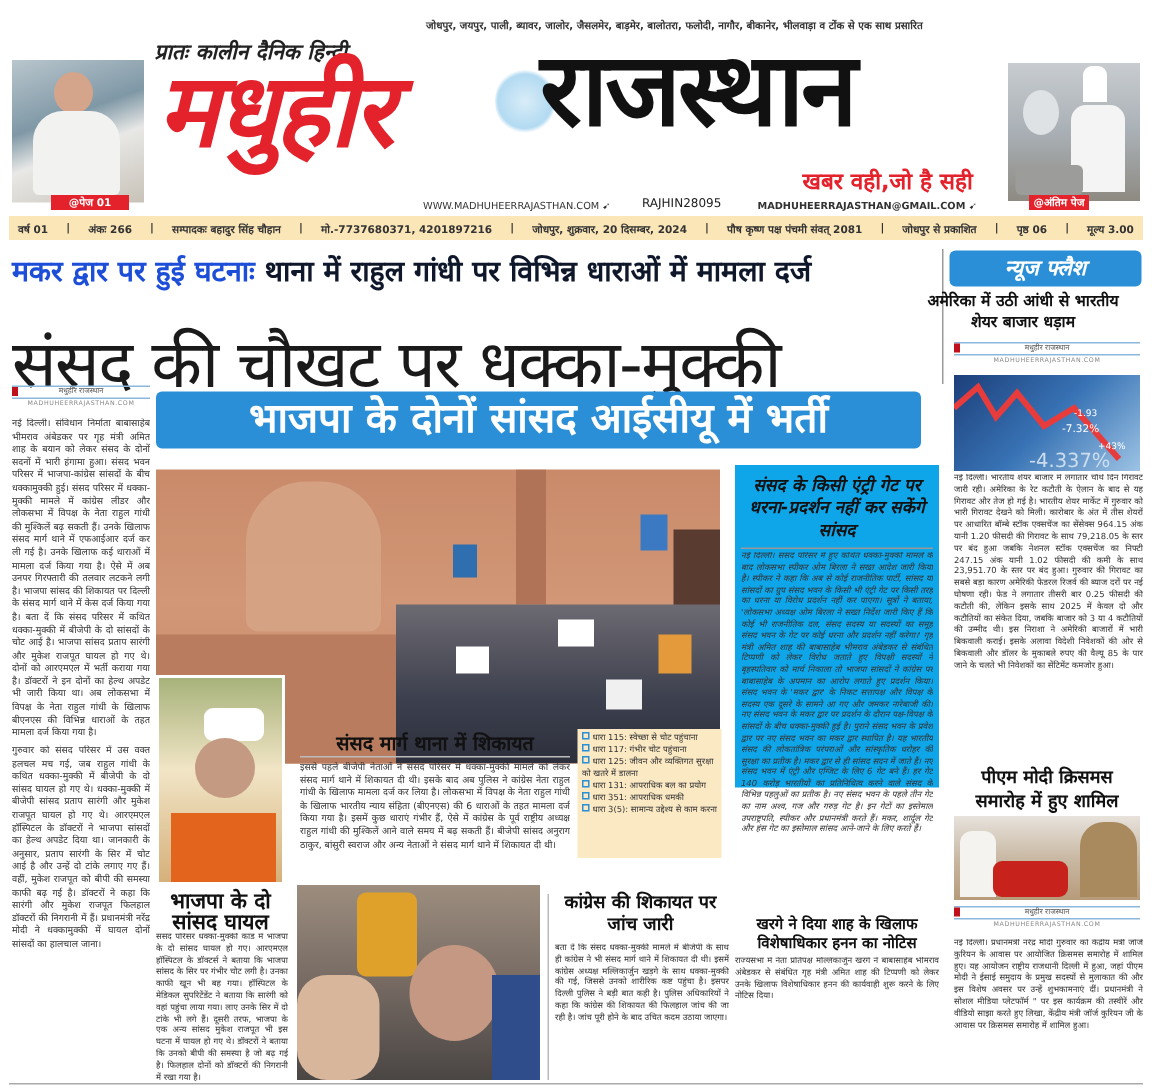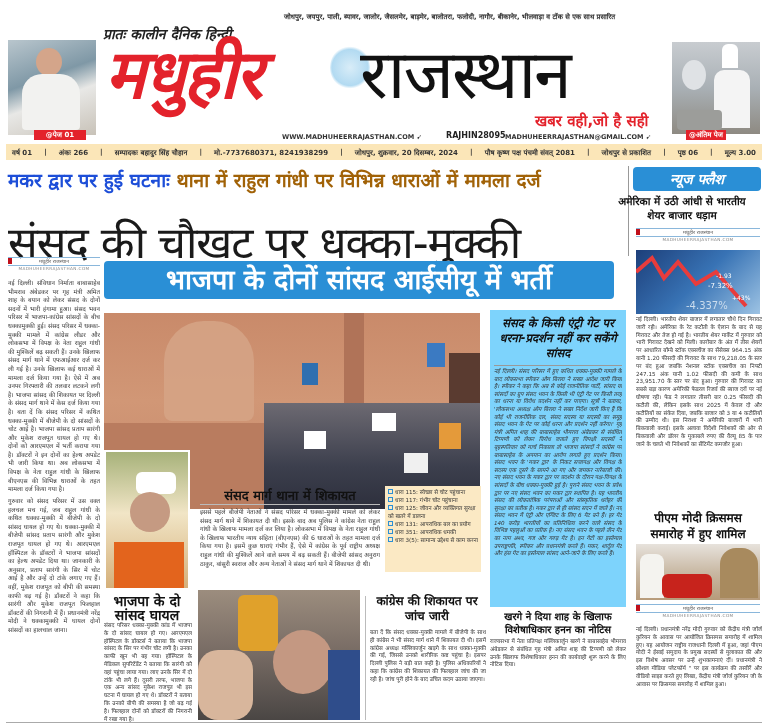--- a/index.html
+++ b/index.html
@@ -1,21 +1,21 @@
 <!DOCTYPE html>
 <html><head>
 <meta charset="utf-8">
 <style>
 *{box-sizing:border-box;margin:0;padding:0}
 body{width:768px;height:725px;background:#fff;font-family:"DejaVu Sans",sans-serif;position:relative;overflow:hidden;color:#222}
 .abs{position:absolute}
 .photo{position:absolute;overflow:hidden}
 .badge{position:absolute;background:#e3222b;color:#fff;font-size:7px;text-align:center;line-height:10px;font-weight:bold}
 .mast-red{position:absolute;left:105px;top:35px;font-size:68px;font-weight:900;color:#e3222b;font-family:"DejaVu Sans",sans-serif;letter-spacing:-2px;line-height:80px;font-style:italic}
-.mast-black{position:absolute;left:360px;top:35px;font-size:68px;font-weight:400;color:#111;letter-spacing:-2px;line-height:80px}
+.mast-black{position:absolute;left:360px;top:21px;font-size:68px;font-weight:700;color:#111;letter-spacing:-2px;line-height:80px}
 .infobar{position:absolute;left:6px;top:144px;width:756px;height:16px;background:#fbe6b8;font-size:7px;font-weight:bold;color:#333;display:flex;align-items:center;justify-content:space-between;padding:0 6px}
 .body-text{font-size:6.2px;line-height:8.6px;color:#333;text-align:justify;overflow:hidden}
 .credit{font-size:5px;text-align:center;color:#555;border-top:1px solid #8ab7db;border-bottom:1px solid #8ab7db;line-height:7px;position:relative}
 .credit-url{font-size:4.2px;color:#888;text-align:center;letter-spacing:0.4px}
 .redsq{position:absolute;left:0;top:0;width:4px;height:6px;background:#c0101b}
 .sub-head{font-weight:bold;color:#111;text-align:center}
 </style>
 </head>
 <body>
 
@@ -26,47 +26,47 @@
 <div class="badge" style="left:34px;top:130px;width:52px">@पेज 01</div>
 
 <div class="abs" style="left:103px;top:24px;font-size:14px;color:#222;font-style:italic;font-weight:bold">प्रातः कालीन दैनिक हिन्दी</div>
 <div class="abs" style="left:284px;top:12px;font-size:6.8px;font-weight:bold;color:#333;white-space:nowrap">जोधपुर, जयपुर, पाली, ब्यावर, जालोर, जैसलमेर, बाड़मेर, बालोतरा, फलोदी, नागौर, बीकानेर, भीलवाड़ा व टोंक से एक साथ प्रसारित</div>
 
 <div class="mast-red">मधुहीर</div>
 <div class="abs" style="left:330px;top:45px;width:40px;height:45px;border-radius:50%;background:radial-gradient(circle,#cfe8f6 0%,#9fd1ee 60%,transparent 70%);opacity:0.8"></div>
 <div class="mast-black">राजस्थान</div>
 <div class="abs" style="left:535px;top:110px;font-size:15px;font-weight:bold;color:#e3222b">खबर वही,जो है सही</div>
 
-<div class="abs" style="left:282px;top:133px;font-size:6.5px;color:#333;font-weight:bold;white-space:nowrap"><span>WWW.MADHUHEERRAJASTHAN.COM</span> <span>➹</span></div>
-<div class="abs" style="left:446px;top:131px;font-size:8px;color:#222;font-weight:bold">RAJHIN28095</div>
+<div class="abs" style="left:282px;top:133px;font-size:6.5px;color:#333;font-weight:normal;white-space:nowrap"><span>WWW.MADHUHEERRAJASTHAN.COM</span> <span>➹</span></div>
+<div class="abs" style="left:428px;top:131px;font-size:8px;color:#222;font-weight:normal">RAJHIN28095</div>
 <div class="abs" style="left:505px;top:133px;font-size:6.5px;color:#333;font-weight:bold;white-space:nowrap"><span>MADHUHEERRAJASTHAN@GMAIL.COM</span> <span>➹</span></div>
 
 <div class="photo" style="left:672px;top:42px;width:88px;height:92px;background:linear-gradient(180deg,#c8ccd0 0%,#a9b0b5 50%,#8e8a82 100%)">
   <div class="abs" style="left:50px;top:2px;width:16px;height:24px;background:#fff;border-radius:6px 6px 0 0"></div>
   <div class="abs" style="left:42px;top:28px;width:36px;height:58px;background:#f4f4f4;border-radius:10px 10px 0 0"></div>
   <div class="abs" style="left:10px;top:18px;width:24px;height:30px;background:#dfe2e5;border-radius:50%"></div>
   <div class="abs" style="left:5px;top:68px;width:45px;height:20px;background:#9c9d9a;border-radius:4px"></div>
 </div>
 <div class="badge" style="left:686px;top:130px;width:40px">@अंतिम पेज</div>
 
 <div class="infobar">
   <span>वर्ष 01</span>|
   <span>अंकः 266</span>|
   <span>सम्पादकः बहादुर सिंह चौहान</span>|
-  <span>मो.-7737680371, 8241938299</span>|
+  <span>मो.-7737680371, 4201897216</span>|
   <span>जोधपुर, शुक्रवार, 20 दिसम्बर, 2024</span>|
   <span>पौष कृष्ण पक्ष पंचमी संवत् 2081</span>|
   <span>जोधपुर से प्रकाशित</span>|
   <span>पृष्ठ 06</span>|
   <span>मूल्य 3.00</span>
 </div>
 
 <div class="abs" style="left:8px;top:167px;font-size:19px;font-weight:bold;white-space:nowrap">
   <span style="color:#1d4ed8">मकर द्वार पर हुई घटनाः</span>
-  <span style="color:#a16207">थाना में राहुल गांधी पर विभिन्न धाराओं में मामला दर्ज</span>
+  <span style="color:#0f172a">थाना में राहुल गांधी पर विभिन्न धाराओं में मामला दर्ज</span>
 </div>
 <div class="abs" style="left:8px;top:211px;font-size:44px;font-weight:normal;color:#1a1a1a;white-space:nowrap;letter-spacing:-1px">संसद की चौखट पर धक्का-मुक्की</div>
 <div class="abs" style="left:628px;top:166px;width:1px;height:90px;background:#999"></div>
 
 <div class="abs" style="left:8px;top:257px;width:92px">
   <div class="credit"><span class="redsq"></span>मधुहीर राजस्थान</div>
   <div class="credit-url">MADHUHEERRAJASTHAN.COM</div>
 </div>
 <div class="abs body-text" style="left:8px;top:279px;width:92px;height:218px">नई दिल्ली। संविधान निर्माता बाबासाहेब भीमराव अंबेडकर पर गृह मंत्री अमित शाह के बयान को लेकर संसद के दोनों सदनों में भारी हंगामा हुआ। संसद भवन परिसर में भाजपा-कांग्रेस सांसदों के बीच धक्कामुक्की हुई। संसद परिसर में धक्का-मुक्की मामले में कांग्रेस लीडर और लोकसभा में विपक्ष के नेता राहुल गांधी की मुश्किलें बढ़ सकती हैं। उनके खिलाफ संसद मार्ग थाने में एफआईआर दर्ज कर ली गई है। उनके खिलाफ कई धाराओं में मामला दर्ज किया गया है। ऐसे में अब उनपर गिरफ्तारी की तलवार लटकने लगी है। भाजपा सांसद की शिकायत पर दिल्ली के संसद मार्ग थाने में केस दर्ज किया गया है। बता दें कि संसद परिसर में कथित धक्का-मुक्की में बीजेपी के दो सांसदों के चोट आई है। भाजपा सांसद प्रताप सारंगी और मुकेश राजपूत घायल हो गए थे। दोनों को आरएमएल में भर्ती कराया गया है। डॉक्टरों ने इन दोनों का हेल्थ अपडेट भी जारी किया था। अब लोकसभा में विपक्ष के नेता राहुल गांधी के खिलाफ बीएनएस की विभिन्न धाराओं के तहत मामला दर्ज किया गया है।</div>
 <div class="abs body-text" style="left:8px;top:497px;width:92px;height:223px">गुरुवार को संसद परिसर में उस वक्त हलचल मच गई, जब राहुल गांधी के कथित धक्का-मुक्की में बीजेपी के दो सांसद घायल हो गए थे। धक्का-मुक्की में बीजेपी सांसद प्रताप सारंगी और मुकेश राजपूत घायल हो गए थे। आरएमएल हॉस्पिटल के डॉक्टरों ने भाजपा सांसदों का हेल्थ अपडेट दिया था। जानकारी के अनुसार, प्रताप सारंगी के सिर में चोट आई है और उन्हें दो टांके लगाए गए हैं। वहीं, मुकेश राजपूत को बीपी की समस्या काफी बढ़ गई है। डॉक्टरों ने कहा कि सारंगी और मुकेश राजपूत फिलहाल डॉक्टरों की निगरानी में हैं। प्रधानमंत्री नरेंद्र मोदी ने धक्कामुक्की में घायल दोनों सांसदों का हालचाल जाना।</div>
@@ -113,42 +113,42 @@
   <div class="abs" style="left:40px;top:5px;width:40px;height:56px;background:#e0a12b;border-radius:6px"></div>
   <div class="abs" style="left:75px;top:40px;width:60px;height:64px;background:#c49882;border-radius:50%"></div>
   <div class="abs" style="left:0;top:60px;width:55px;height:70px;background:#d8b69c;border-radius:20px"></div>
   <div class="abs" style="left:130px;top:60px;width:32px;height:70px;background:#2f4d8b"></div>
 </div>
 
 <div class="abs" style="left:365px;top:596px;width:1px;height:124px;background:#bbb"></div>
 <div class="abs sub-head" style="left:368px;top:594px;width:118px;font-size:12px;line-height:15px">कांग्रेस की शिकायत पर जांच जारी</div>
 <div class="abs body-text" style="left:370px;top:629px;width:116px;height:92px;font-size:5.6px;line-height:7.8px">बता दें कि संसद धक्का-मुक्की मामले में बीजेपी के साथ ही कांग्रेस ने भी संसद मार्ग थाने में शिकायत दी थी। इसमें कांग्रेस अध्यक्ष मल्लिकार्जुन खड़गे के साथ धक्का-मुक्की की गई, जिससे उनको शारीरिक कष्ट पहुंचा है। इसपर दिल्ली पुलिस ने बड़ी बात कही है। पुलिस अधिकारियों ने कहा कि कांग्रेस की शिकायत की फिलहाल जांच की जा रही है। जांच पूरी होने के बाद उचित कदम उठाया जाएगा।</div>
 
-<div class="abs" style="left:490px;top:310px;width:136px;height:297px;background:#7dd3fc;padding:4px">
+<div class="abs" style="left:490px;top:310px;width:136px;height:215px;background:#0ea5e9;padding:4px">
   <div class="sub-head" style="font-size:11.5px;line-height:15px;font-style:italic;padding:2px 4px">संसद के किसी एंट्री गेट पर धरना-प्रदर्शन नहीं कर सकेंगे सांसद</div>
   <div style="height:1px;background:#999;margin:2px 0"></div>
   <div class="body-text" style="height:238px;font-size:5.6px;line-height:7.6px;font-style:italic">नई दिल्ली। संसद परिसर में हुए कथित धक्का-मुक्की मामले के बाद लोकसभा स्पीकर ओम बिरला ने सख्त आदेश जारी किया है। स्पीकर ने कहा कि अब से कोई राजनीतिक पार्टी, सांसद या सांसदों का ग्रुप संसद भवन के किसी भी एंट्री गेट पर किसी तरह का धरना या विरोध प्रदर्शन नहीं कर पाएगा। सूत्रों ने बताया, 'लोकसभा अध्यक्ष ओम बिरला ने सख्त निर्देश जारी किए हैं कि कोई भी राजनीतिक दल, संसद सदस्य या सदस्यों का समूह संसद भवन के गेट पर कोई धरना और प्रदर्शन नहीं करेगा।' गृह मंत्री अमित शाह की बाबासाहेब भीमराव अंबेडकर से संबंधित टिप्पणी को लेकर विरोध जताते हुए विपक्षी सदस्यों ने बृहस्पतिवार को मार्च निकाला तो भाजपा सांसदों ने कांग्रेस पर बाबासाहेब के अपमान का आरोप लगाते हुए प्रदर्शन किया। संसद भवन के 'मकर द्वार' के निकट सत्तापक्ष और विपक्ष के सदस्य एक दूसरे के सामने आ गए और जमकर नारेबाजी की। नए संसद भवन के मकर द्वार पर प्रदर्शन के दौरान पक्ष-विपक्ष के सांसदों के बीच धक्का-मुक्की हुई है। पुराने संसद भवन के प्रवेश द्वार पर नए संसद भवन का मकर द्वार स्थापित है। यह भारतीय संसद की लोकतांत्रिक परंपराओं और सांस्कृतिक धरोहर की सुरक्षा का प्रतीक है। मकर द्वार से ही सांसद सदन में जाते हैं। नए संसद भवन में एंट्री और एग्जिट के लिए 6 गेट बने हैं। हर गेट 140 करोड़ भारतीयों का प्रतिनिधित्व करने वाले संसद के विभिन्न पहलुओं का प्रतीक है। नए संसद भवन के पहले तीन गेट का नाम अश्व, गज और गरुड़ गेट है। इन गेटों का इस्तेमाल उपराष्ट्रपति, स्पीकर और प्रधानमंत्री करते हैं। मकर, शार्दूल गेट और हंस गेट का इस्तेमाल सांसद आने-जाने के लिए करते हैं।</div>
 </div>
 <div class="abs sub-head" style="left:490px;top:610px;width:136px;font-size:10px;line-height:13px">खरगे ने दिया शाह के खिलाफ विशेषाधिकार हनन का नोटिस</div>
 <div class="abs body-text" style="left:490px;top:638px;width:136px;height:44px;font-size:5.6px;line-height:7.8px">राज्यसभा में नेता प्रतिपक्ष मल्लिकार्जुन खरगे ने बाबासाहेब भीमराव अंबेडकर से संबंधित गृह मंत्री अमित शाह की टिप्पणी को लेकर उनके खिलाफ विशेषाधिकार हनन की कार्यवाही शुरू करने के लिए नोटिस दिया।</div>
 
 <div class="abs" style="left:633px;top:167px;width:128px;height:24px;background:#2a8fd6;border-radius:4px;color:#fff;font-size:14px;font-weight:bold;font-style:italic;text-align:center;line-height:24px">न्यूज फ्लैश</div>
 <div class="abs sub-head" style="left:618px;top:194px;width:128px;font-size:10.5px;line-height:14px">अमेरिका में उठी आंधी से भारतीय शेयर बाजार धड़ाम</div>
 <div class="abs" style="left:636px;top:228px;width:124px">
   <div class="credit"><span class="redsq"></span>मधुहीर राजस्थान</div>
   <div class="credit-url">MADHUHEERRAJASTHAN.COM</div>
 </div>
 <div class="photo" style="left:636px;top:250px;width:124px;height:64px;background:linear-gradient(135deg,#1d3f7a 0%,#3873b5 50%,#9dc3e4 100%)">
   <svg width="124" height="64" style="position:absolute;left:0;top:0">
     <polyline points="0,22 16,8 28,28 42,12 60,34 80,22 110,56" fill="none" stroke="#e83c3c" stroke-width="4"></polyline>
   </svg>
   <div class="abs" style="left:80px;top:22px;font-size:6px;color:#fff">-1.93</div>
   <div class="abs" style="left:72px;top:32px;font-size:7px;color:#fff">-7.32%</div>
   <div class="abs" style="left:96px;top:44px;font-size:6px;color:#fff">+43%</div>
-  <div class="abs" style="left:50px;top:50px;font-size:10px;color:#cde">-4.337%</div>
+  <div class="abs" style="left:50px;top:50px;font-size:13px;color:#cde">-4.337%</div>
 </div>
 <div class="abs body-text" style="left:636px;top:316px;width:126px;height:196px;font-size:5.6px;line-height:7.8px">नई दिल्ली। भारतीय शेयर बाजार में लगातार चौथे दिन गिरावट जारी रही। अमेरिका के रेट कटौती के ऐलान के बाद से यह गिरावट और तेज हो गई है। भारतीय शेयर मार्केट में गुरुवार को भारी गिरावट देखने को मिली। कारोबार के अंत में तीस शेयरों पर आधारित बॉम्बे स्टॉक एक्सचेंज का सेंसेक्स 964.15 अंक यानी 1.20 फीसदी की गिरावट के साथ 79,218.05 के स्तर पर बंद हुआ जबकि नेशनल स्टॉक एक्सचेंज का निफ्टी 247.15 अंक यानी 1.02 फीसदी की कमी के साथ 23,951.70 के स्तर पर बंद हुआ। गुरुवार की गिरावट का सबसे बड़ा कारण अमेरिकी फेडरल रिजर्व की ब्याज दरों पर नई घोषणा रही। फेड ने लगातार तीसरी बार 0.25 फीसदी की कटौती की, लेकिन इसके साथ 2025 में केवल दो और कटौतियों का संकेत दिया, जबकि बाजार को 3 या 4 कटौतियों की उम्मीद थी। इस निराशा ने अमेरिकी बाजारों में भारी बिकवाली कराई। इसके अलावा विदेशी निवेशकों की ओर से बिकवाली और डॉलर के मुकाबले रुपए की वैल्यू 85 के पार जाने के चलते भी निवेशकों का सेंटिमेंट कमजोर हुआ।</div>
 <div class="abs sub-head" style="left:636px;top:510px;width:124px;font-size:12px;line-height:16px">पीएम मोदी क्रिसमस समारोह में हुए शामिल</div>
 <div class="photo" style="left:636px;top:544px;width:124px;height:56px;background:linear-gradient(180deg,#e7e2dc 0%,#c9b9a4 50%,#b79b7a 100%)">
   <div class="abs" style="left:4px;top:10px;width:24px;height:44px;background:#f4f3ef;border-radius:8px 8px 0 0"></div>
   <div class="abs" style="left:26px;top:30px;width:50px;height:24px;background:#c7231c;border-radius:6px"></div>
   <div class="abs" style="left:84px;top:4px;width:38px;height:50px;background:#a88a5e;border-radius:16px 16px 0 0"></div>
 </div>
 <div class="abs" style="left:636px;top:604px;width:124px">
   <div class="credit"><span class="redsq"></span>मधुहीर राजस्थान</div>

